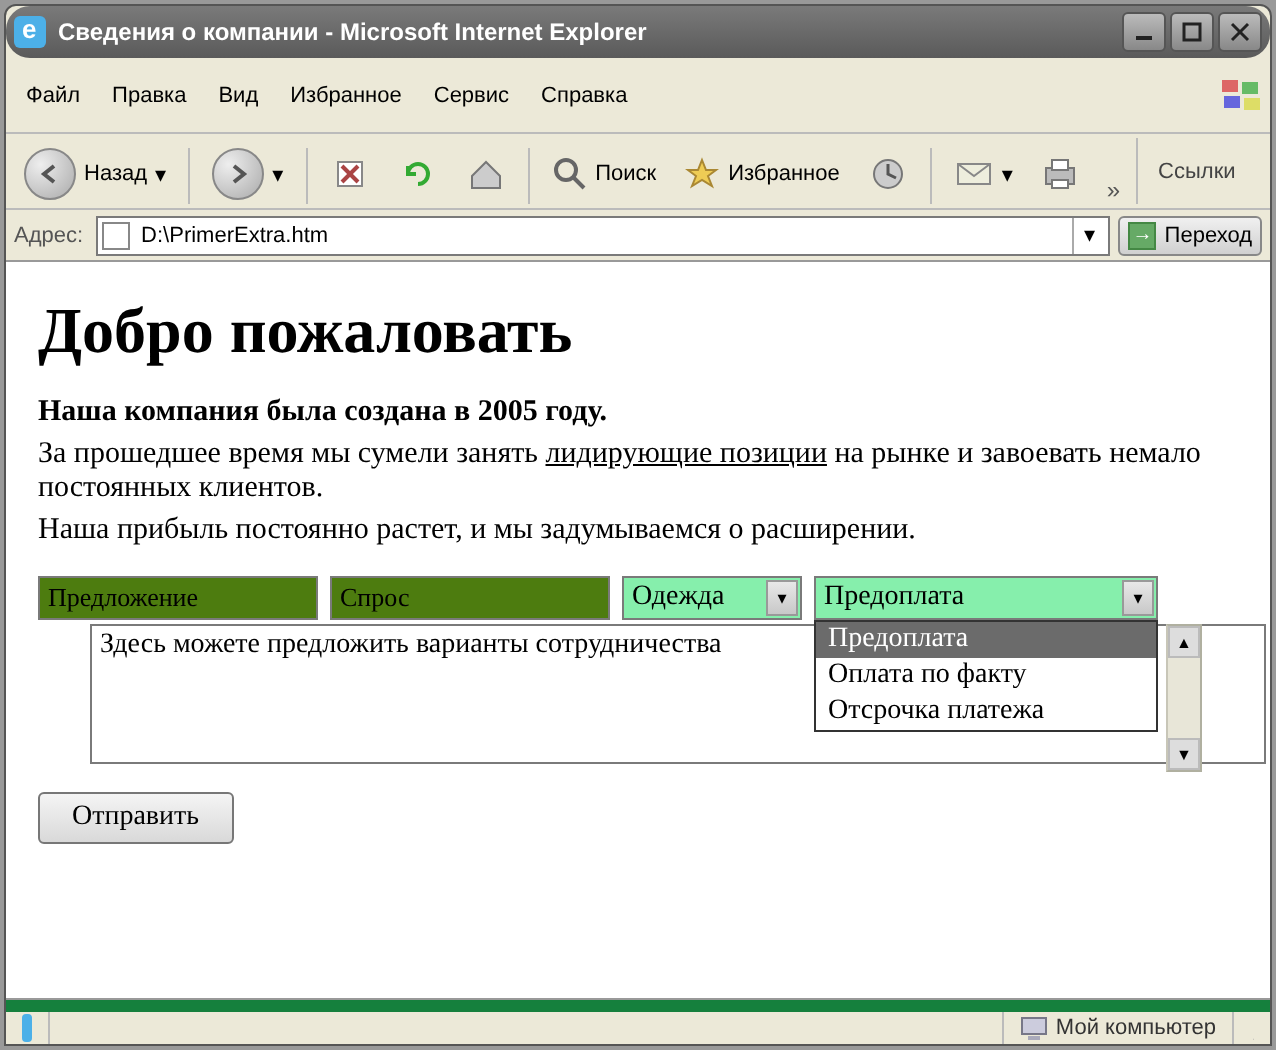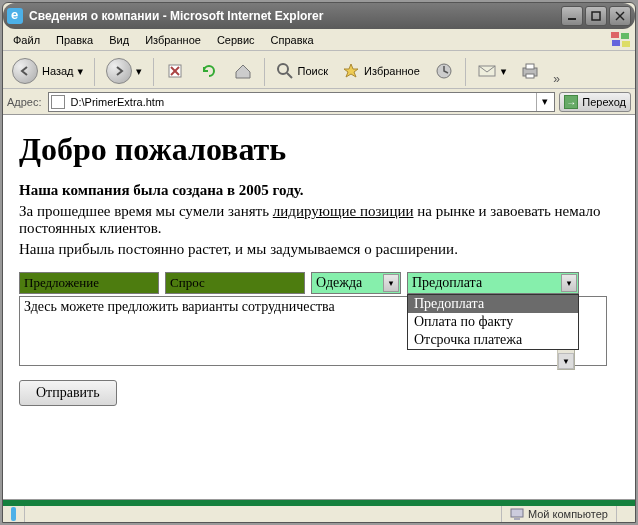--- a/index.html
+++ b/index.html
@@ -58,21 +58,21 @@
     border: 1px solid #555;
     border-radius: 3px;
     display:flex; align-items:center; justify-content:center;
     color:#222;
     font-weight:bold;
     cursor:pointer;
   }
   .menubar {
     display: flex;
     align-items: center;
-    height: 22px;
+    height: 38px;
     padding: 0 4px;
     gap: 4px;
     border-bottom: 1px solid #bbb;
     background:#ece9d8;
   }
   .menubar .menu-item {
     padding: 2px 6px;
     cursor: pointer;
   }
   .menubar .logo {
@@ -193,21 +193,21 @@
   .txtarea {
     width:588px; height:70px;
     border:1px solid #7a7a7a;
     font-family:"Times New Roman",serif;
     font-size:14px;
     padding:2px 4px;
     margin-top:2px;
     resize:none;
     display:block;
   }
-  .scrollimit { position:relative; width:556px;}
+  .scrollimit { position:relative; width:556px;margin-left:26px;}
   .fake-scroll {
     position:absolute; right:0; top:0; width:18px; height:74px;
     background:#e8e6d8;
     border:1px solid #b0b0a0;
     border-left:1px solid #c8c6b8;
     display:flex; flex-direction:column; justify-content:space-between;
   }
   .fake-scroll .arr { height:16px; display:flex;align-items:center;justify-content:center;background:#ddd;border:1px solid #bbb;font-size:8px;}
   .submit-btn {
     margin-top:14px;
@@ -390,20 +390,23 @@
       <span>▾</span>
     </div>
     <div class="tb-btn">
       <svg width="20" height="18">
           <rect x="3" y="6" width="14" height="8" fill="#bbb" stroke="#777"></rect>
           <rect x="6" y="2" width="8" height="5" fill="#fff" stroke="#777"></rect>
           <rect x="6" y="12" width="8" height="4" fill="#fff" stroke="#777"></rect>
         </svg>
     </div>
     <span class="tb-chevrons">»</span>
+    <div class="links-area">
+      <span>Ссылки</span>
+    </div>
   </div>
 
   <div class="addressbar">
     <span class="label">Адрес:</span>
     <div class="addr-input">
       <span class="page-icon"></span>
       <input type="text" value="D:\PrimerExtra.htm" style="">
       <span class="addr-drop">▾</span>
     </div>
     <div class="go-btn">

